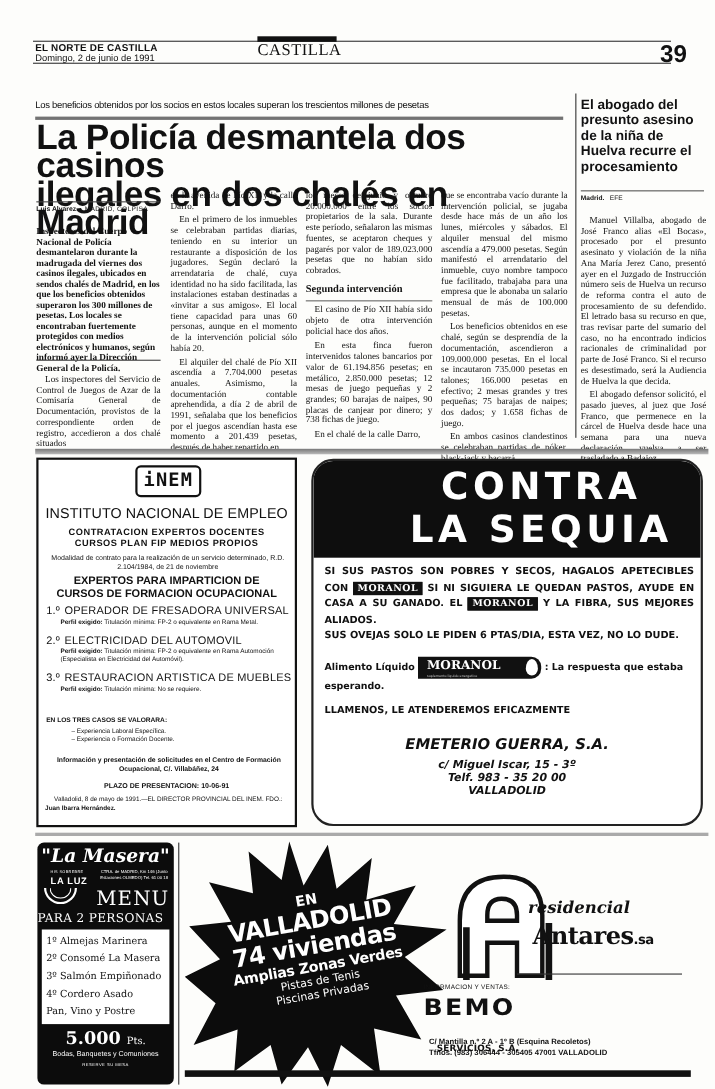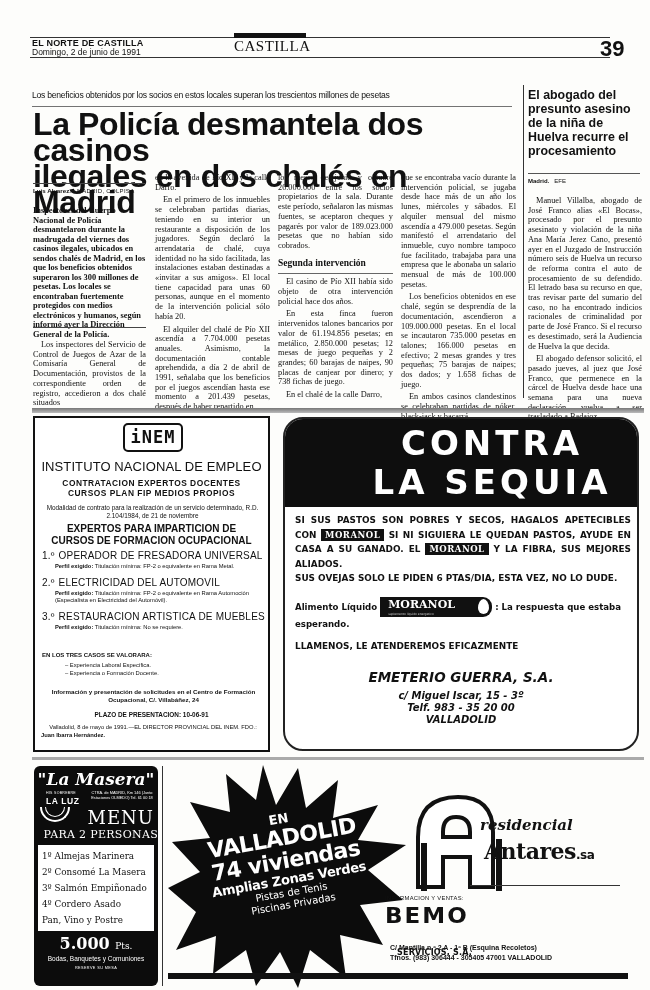--- a/index.html
+++ b/index.html
@@ -11,21 +11,21 @@
   
   .mast-rule-top { left: 30px; top: 37px; width: 580px; height: 1px; background: #333; }
   .mast-rule-bot { left: 30px; top: 57px; width: 580px; height: 1px; background: #333; }
   .paper-name { left: 32px; top: 38px; font-family: "Liberation Sans", sans-serif; font-weight: bold; font-size: 9px; letter-spacing: 0.2px; }
   .paper-date { left: 32px; top: 47px; font-family: "Liberation Sans", sans-serif; font-size: 8.5px; }
   .section-bar { left: 234px; top: 33px; width: 72px; height: 5px; background: #111; }
   .section-name { left: 234px; top: 38px; font-size: 15px; letter-spacing: 0.5px; }
   .page-num { left: 600px; top: 36px; font-family: "Liberation Sans", sans-serif; font-weight: bold; font-size: 22px; }
 
   
-  .kicker { left: 32px; top: 90px; width: 480px; font-family: "Liberation Sans", sans-serif; font-size: 8.6px; letter-spacing: -0.25px; border-bottom: 1px solid #737373; padding-bottom: 6px; }
+  .kicker { left: 32px; top: 90px; width: 480px; font-family: "Liberation Sans", sans-serif; font-size: 8.6px; letter-spacing: -0.25px; border-bottom: 3px solid #737373; padding-bottom: 6px; }
 
   
   .headline { left: 33px; top: 111px; width: 480px; font-family: "Liberation Sans", sans-serif; font-weight: bold; font-size: 32px; line-height: 26px; letter-spacing: -0.4px; }
 
   
   .byline { left: 33px; top: 183px; width: 112px; border-top: 1px solid #444; padding-top: 3px; font-family: "Liberation Sans", sans-serif; font-size: 6px; }
   .byline b { font-size: 6.2px; }
   .byline .agency { margin-left: 6px; letter-spacing: 0.3px; }
 
   .lead { left: 33px; top: 206px; width: 113px; font-size: 8.4px; line-height: 9.5px; font-weight: bold; }
@@ -87,21 +87,21 @@
 
   
   .masera { left: 34px; top: 766px; width: 124px; height: 220px; background: #0c0c0c; border-radius: 6px; color: #fff; }
   .masera-name { position: absolute; left: 0; top: 3px; width: 100%; text-align: center; font-family: "DejaVu Serif", serif; font-style: italic; font-weight: bold; font-size: 17px; }
   .masera-small { position: absolute; left: 12px; top: 25px; font-family: "Liberation Sans", sans-serif; font-size: 3.5px; letter-spacing: 0.3px; }
   .masera-luz { position: absolute; left: 12px; top: 30px; font-family: "Liberation Sans", sans-serif; font-weight: bold; font-size: 8.5px; letter-spacing: 0.6px; }
   .masera-addr { position: absolute; left: 56px; top: 24px; width: 64px; font-family: "Liberation Sans", sans-serif; font-size: 3.9px; line-height: 5px; text-align: center; }
   .masera-arc { position: absolute; left: 6px; top: 41px; width: 30px; height: 15px; border: 2px solid #fff; border-top: none; border-radius: 0 0 30px 30px; }
   .masera-arc2 { position: absolute; left: 11px; top: 41px; width: 20px; height: 10px; border: 1.5px solid #fff; border-top: none; border-radius: 0 0 20px 20px; }
   .masera-menu { position: absolute; left: 44px; top: 41px; width: 76px; text-align: right; font-family: "DejaVu Serif", serif; font-size: 18px; letter-spacing: 1px; }
-  .masera-para { position: absolute; left: 0; top: 62px; width: 100%; text-align: right; font-family: "DejaVu Serif", serif; font-size: 11px; letter-spacing: 0.3px; }
+  .masera-para { position: absolute; left: 0; top: 62px; width: 100%; text-align: left; font-family: "DejaVu Serif", serif; font-size: 11px; letter-spacing: 0.3px; }
   .masera-list { position: absolute; left: 4px; top: 79px; width: 116px; height: 86px; background: #fff; color: #111; padding: 3px 4px; font-family: "DejaVu Serif", serif; font-size: 8.8px; line-height: 16px; }
   .masera-price { position: absolute; left: 0; top: 168px; width: 100%; text-align: center; font-family: "DejaVu Serif", serif; font-weight: bold; font-size: 16px; }
   .masera-price small { font-weight: normal; font-size: 9px; }
   .masera-bodas { position: absolute; left: 0; top: 189px; width: 100%; text-align: center; font-family: "Liberation Sans", sans-serif; font-size: 6.5px; }
   .masera-res { position: absolute; left: 0; top: 200px; width: 100%; text-align: center; font-family: "Liberation Sans", sans-serif; font-size: 3.8px; letter-spacing: 0.4px; }
 
   .ad-divider { left: 162px; top: 766px; width: 1px; height: 220px; background: #333; }
   .star { left: 168px; top: 760px; width: 240px; height: 230px; }
   .star-text { position: absolute; left: 196px; top: 812px; width: 180px; color: #fff; font-family: "DejaVu Sans", sans-serif; font-weight: bold; text-align: center; transform: rotate(-10deg); transform-origin: center; }
   .star-en { font-size: 13px; line-height: 14px; }

